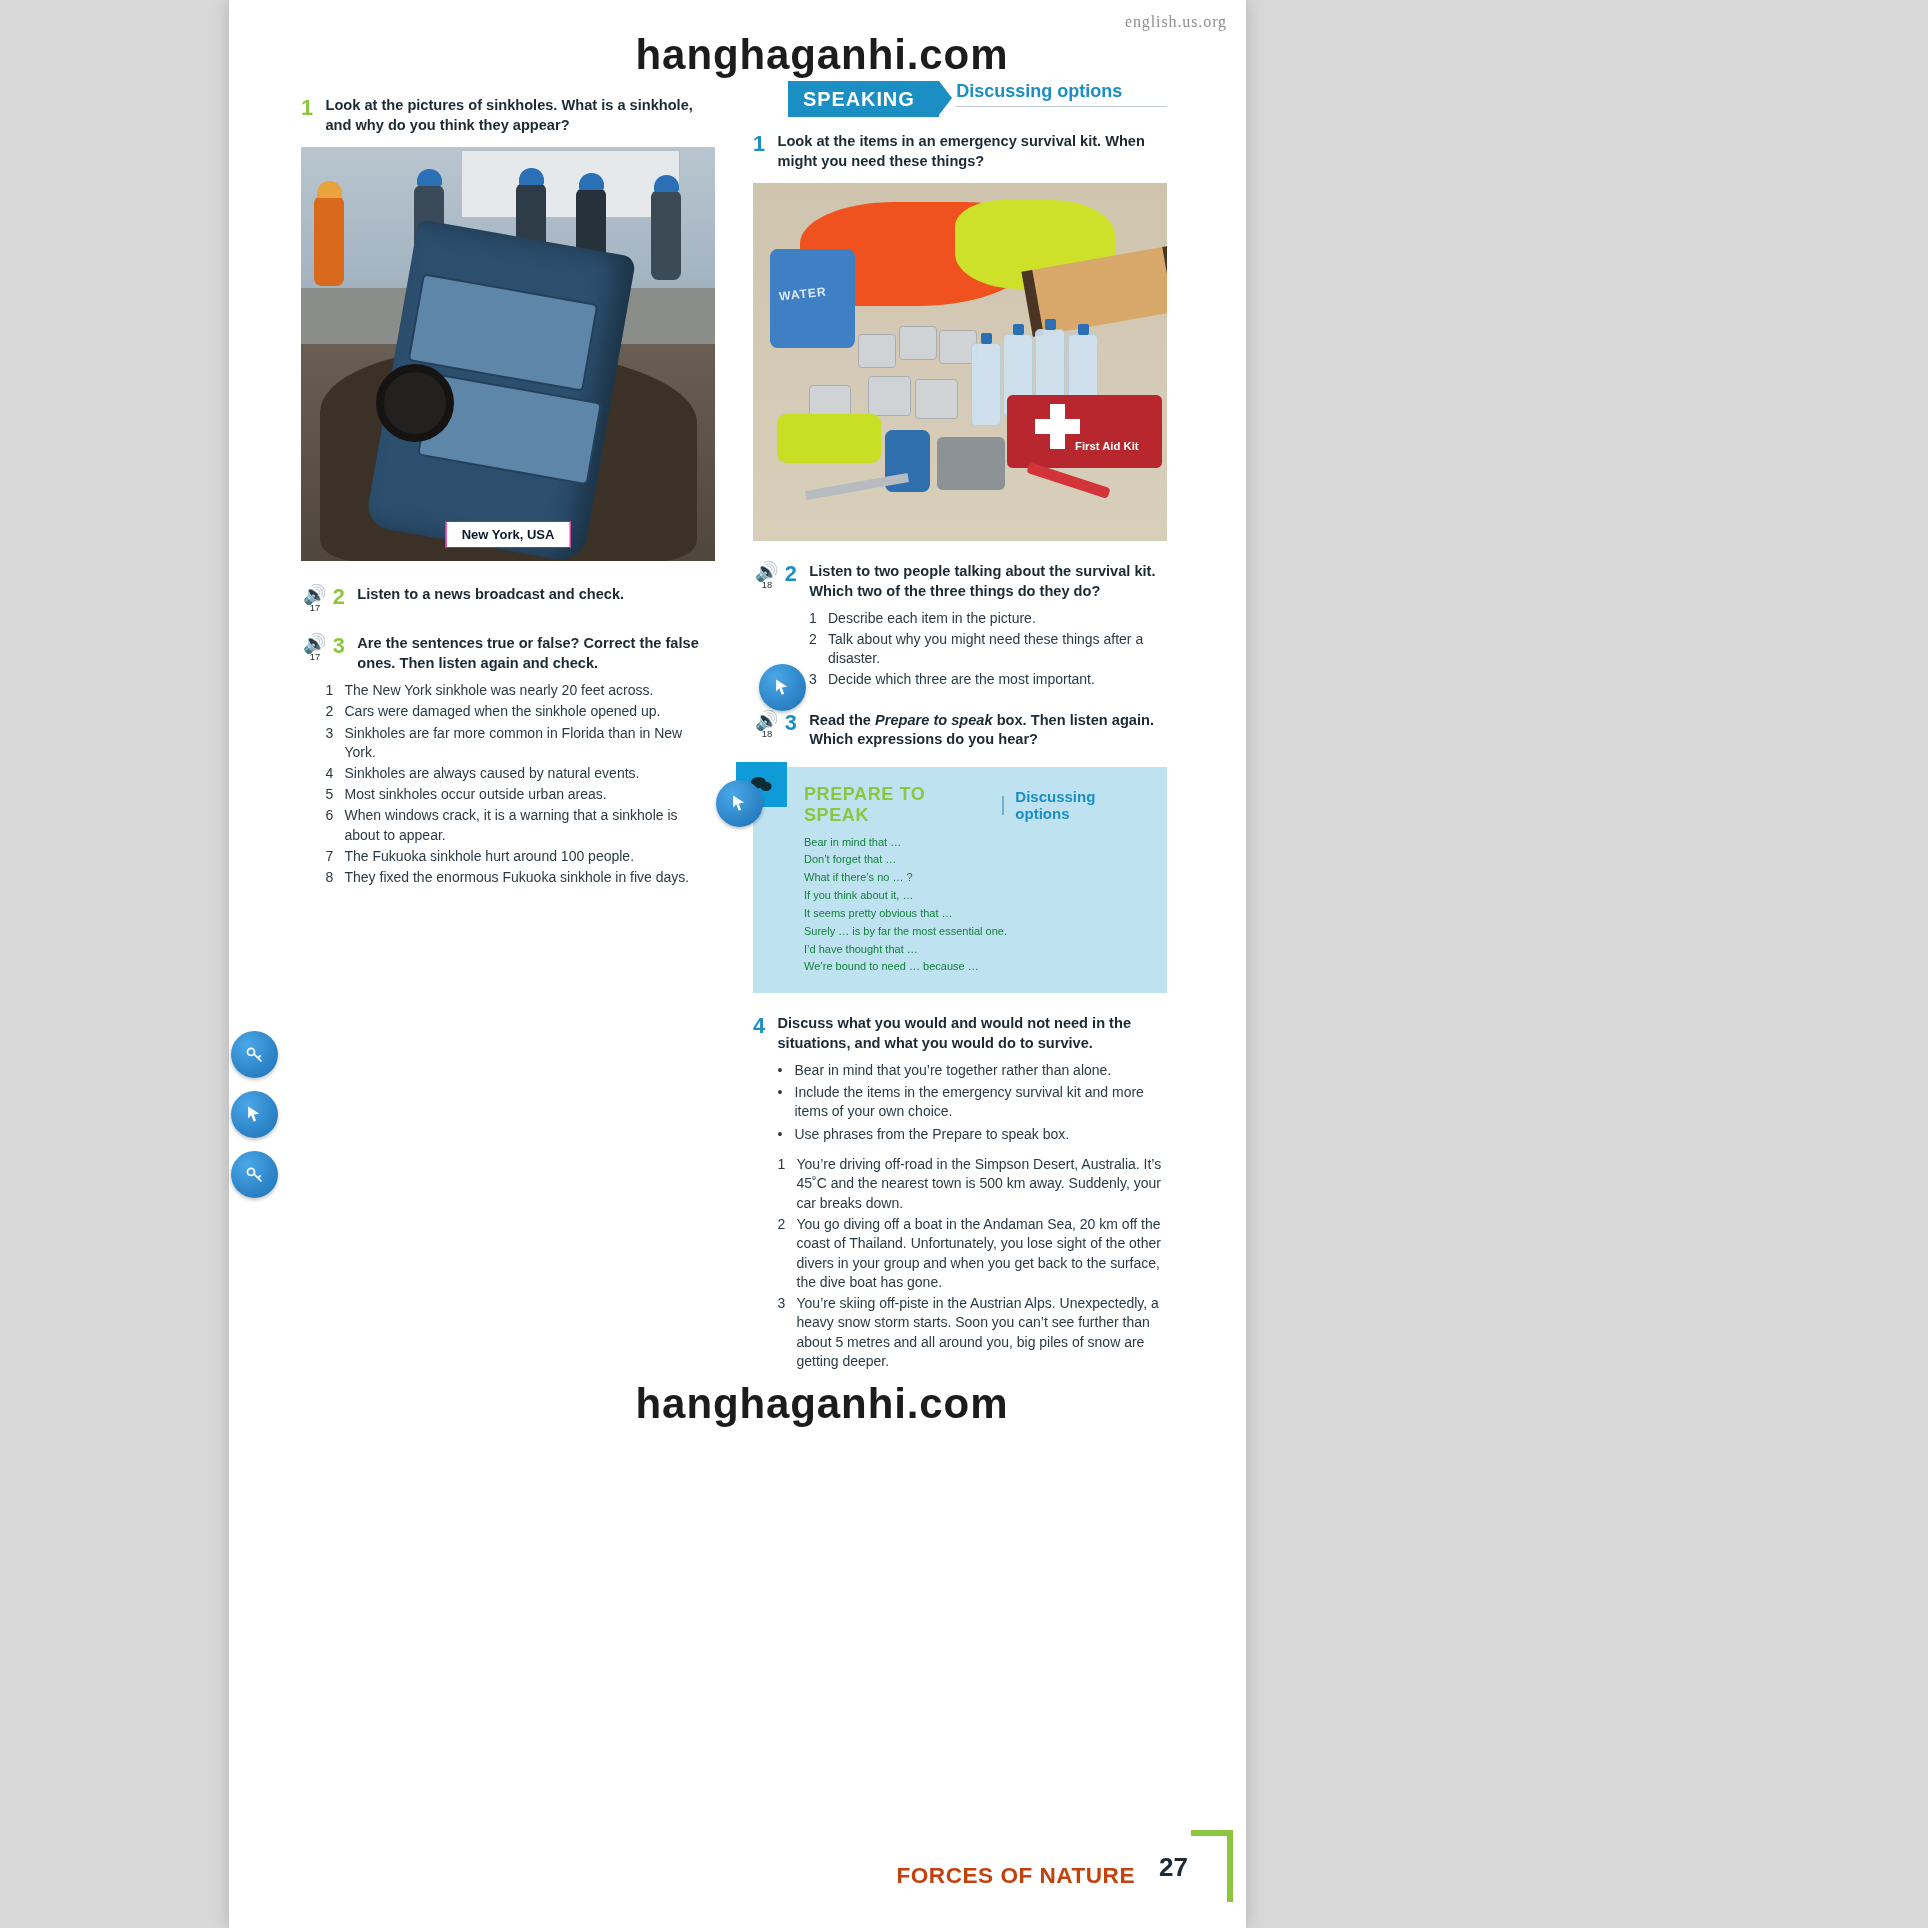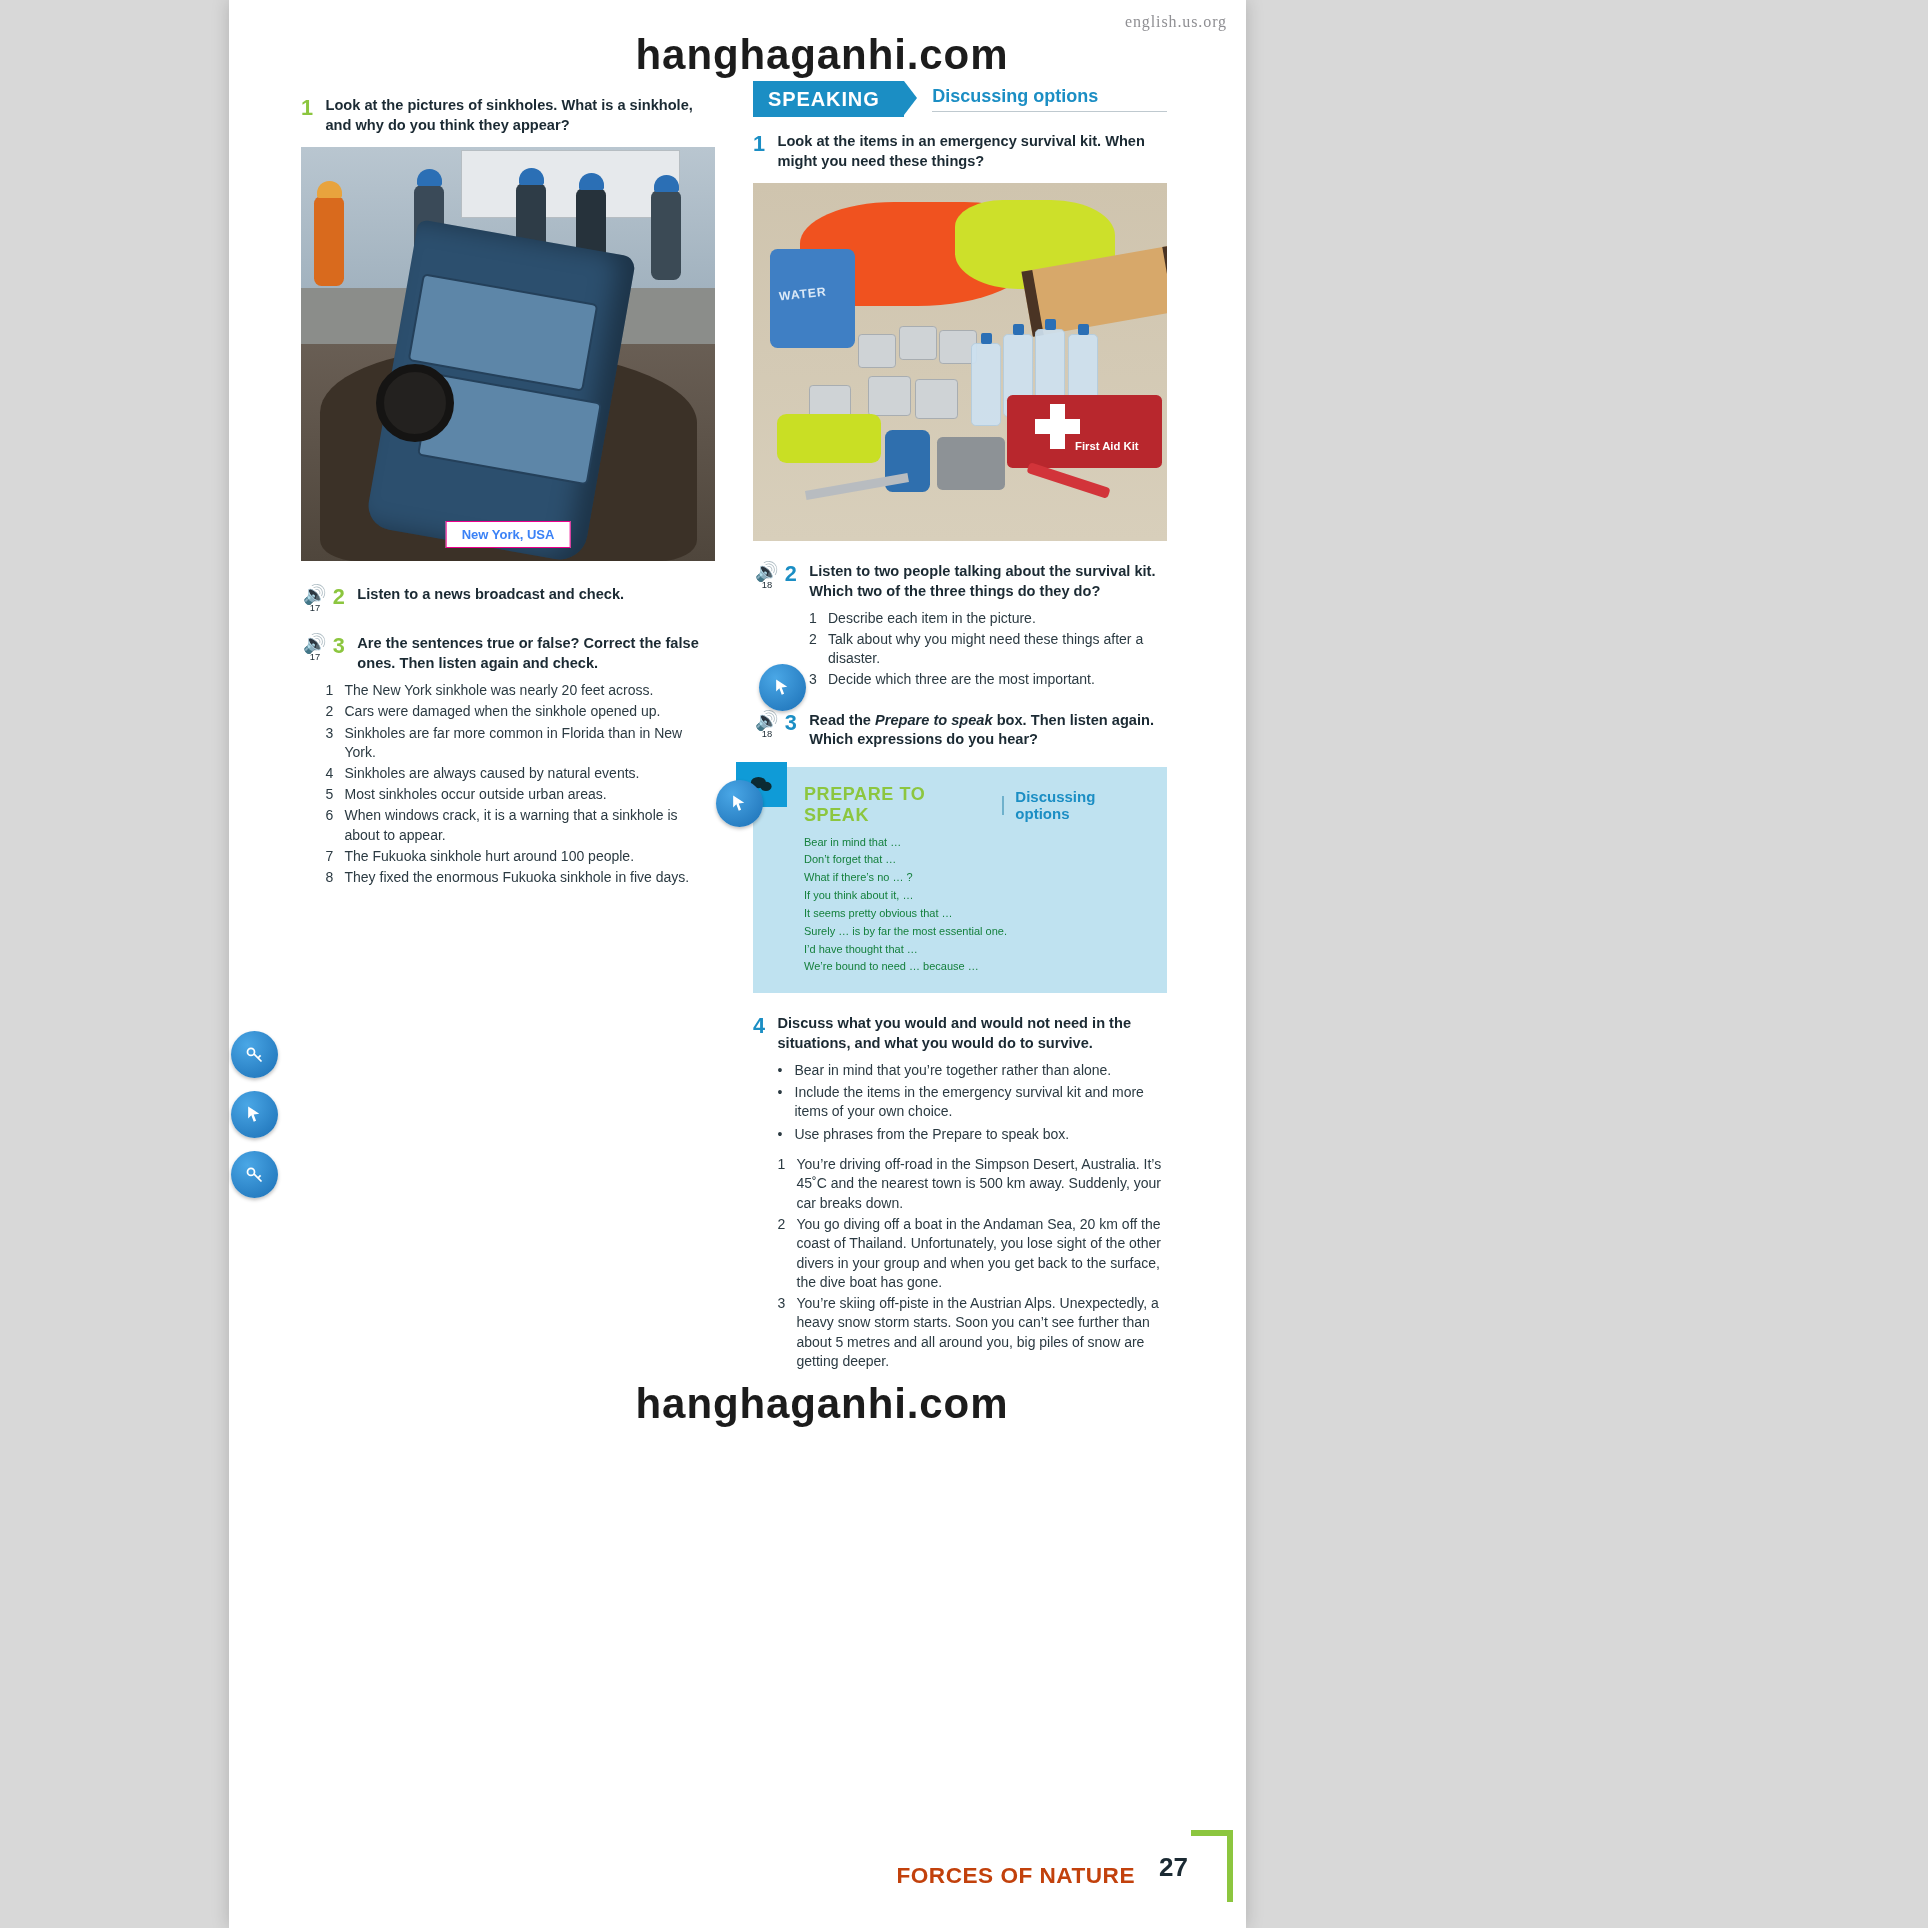--- a/index.html
+++ b/index.html
@@ -46,21 +46,21 @@
   .banner.listening{background:#8cc63f;}
   .banner.speaking{background:#1b8ec4;}
   .banner:after{
     content:"";position:absolute;right:-13px;top:0;
     border-top:17px solid transparent;
     border-bottom:17px solid transparent;
     border-left:13px solid currentColor;
   }
   .banner.listening:after{color:#8cc63f;}
   .banner.speaking:after{color:#1b8ec4;}
-  .banner-row{display:flex;align-items:center;gap:28px;}
+  .banner-row{display:flex;align-items:flex-start;gap:17px;margin-left:35px;}
   .sub-head{
     font-weight:bold;font-size:18px;color:#1b8ec4;
     padding-bottom:3.8px;
     border-bottom:1.9px solid #bfc9cf;
     flex:1;
   }
 
   
   .ex{display:flex;margin-top:15px;}
   .ex-num{
@@ -84,21 +84,21 @@
     display:flex;font-size:14px;color:#2b3a42;line-height:1.38;margin-bottom:2.8px;
   }
   ul.bul li .b{width:17px;flex:none;}
   .listwrap{margin-left:24.5px;}
 
   
   .photo{position:relative;width:414px;overflow:hidden;margin-top:11.3px;}
   .cap{
     position:absolute;bottom:13px;left:50%;transform:translateX(-50%);
     background:#ffffff;border:1.9px solid #ec008c;
-    font-weight:bold;font-size:13px;color:#3b82f6;
+    font-weight:bold;font-size:13px;color:#0f172a;
     padding:4.7px 15px;white-space:nowrap;
   }
 
   
   .ph1{height:414px;background:linear-gradient(#b9c6d0 0%,#9fb0bd 38%,#6d6258 39%,#4f463c 100%);}
   .ph1 .road{position:absolute;left:0;top:141px;width:100%;height:56px;background:#8b8d8a;}
   .ph1 .hole{position:absolute;left:19px;top:202px;width:377px;height:212px;background:#3b3127;border-radius:40% 55% 10% 10%/30% 35% 10% 10%;}
   .ph1 .car{position:absolute;left:89px;top:89px;width:221px;height:311px;background:#2c4f6e;transform:rotate(10deg);border-radius:9.4px 13px 28px 24.5px;box-shadow:inset -17px 0 24.5px rgba(0,0,0,.35);}
   .ph1 .win{position:absolute;background:#5d86a8;border:2.8px solid #24405a;}
   .ph1 .w1{left:113px;top:141px;width:174px;height:85px;transform:rotate(10deg);border-radius:5.6px;}

